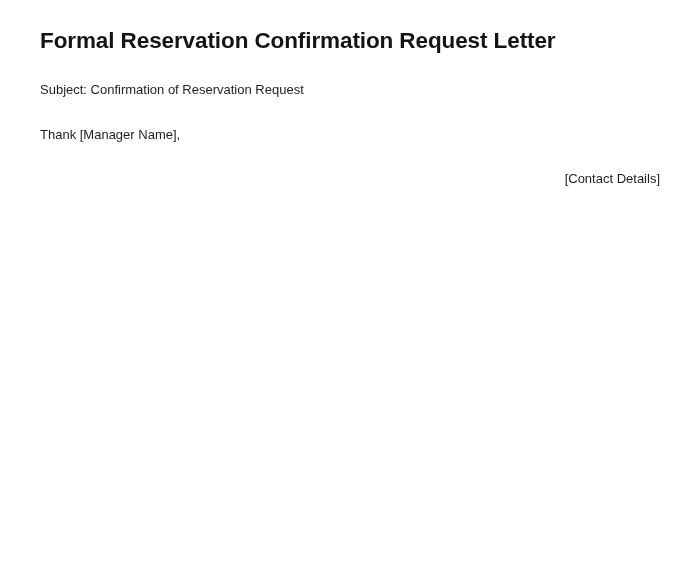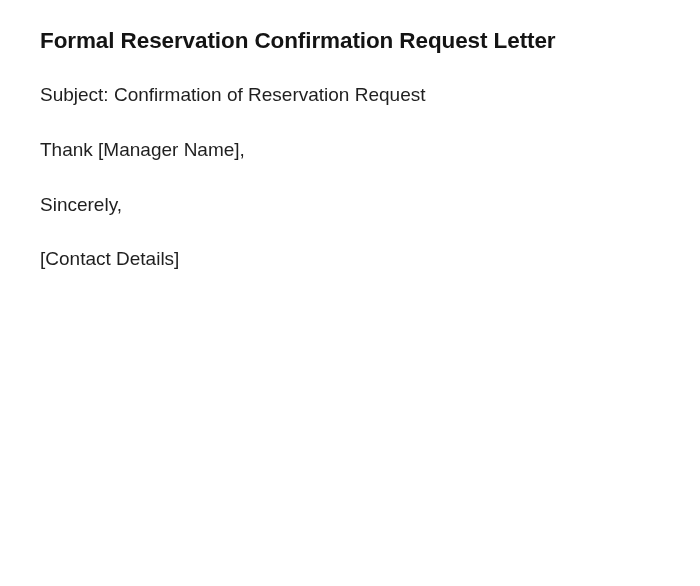--- a/index.html
+++ b/index.html
@@ -23,34 +23,34 @@
   }
   .doc-title {
     font-size: 22.5px;
     font-weight: bold;
     line-height: 1.3;
     color: #141414;
     margin: 0 0 24px 0;
     letter-spacing: -0.1px;
   }
   .doc-body p {
-    font-size: 19px;
+    font-size: 13px;
     line-height: 1.72;
     color: #1f1f1f;
     margin: 0 0 22px 0;
     max-width: 620px;
   }
   .doc-body p:last-child {
     margin-bottom: 0;
+    text-align: right;
   }
 </style>
 </head>
 <body>
 
 <div class="page">
   <h1 class="doc-title">Formal Reservation Confirmation Request Letter</h1>
   <div class="doc-body">
     <p>Subject: Confirmation of Reservation Request</p>
     <p>Thank [Manager Name],</p>
-    <p>Sincerely,</p>
     <p>[Contact Details]</p>
   </div>
 </div>
 
 </body></html>

